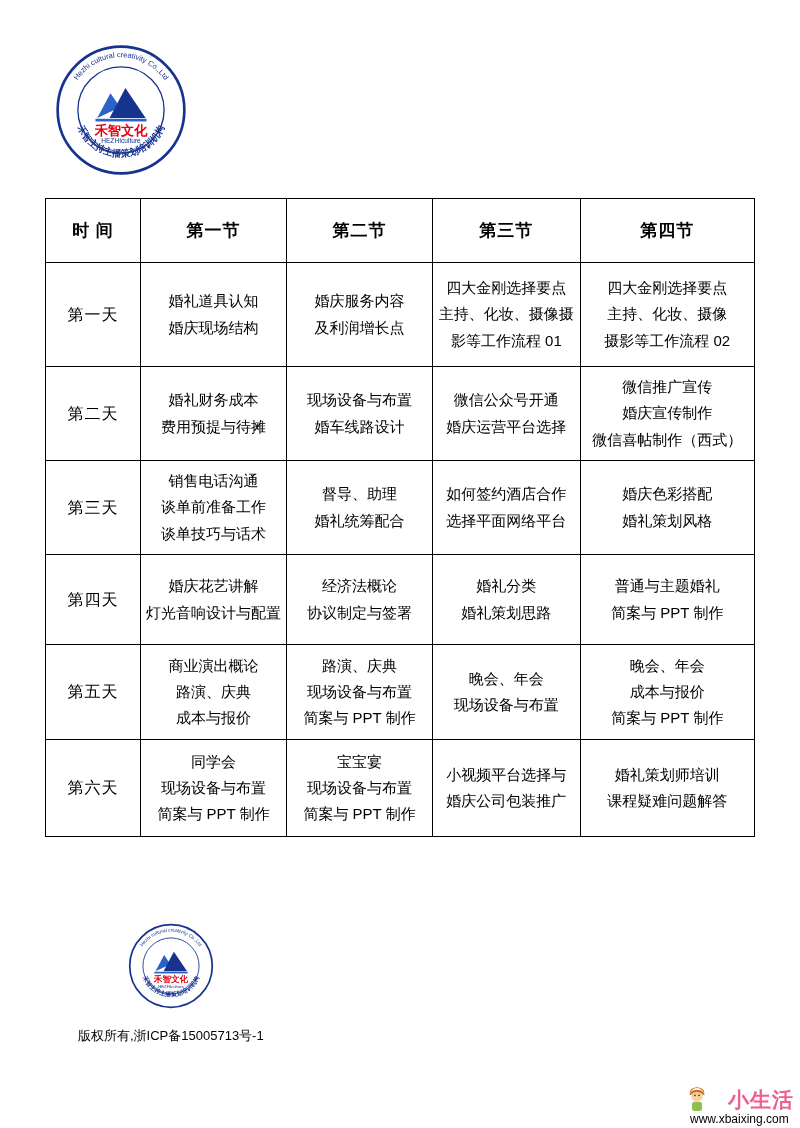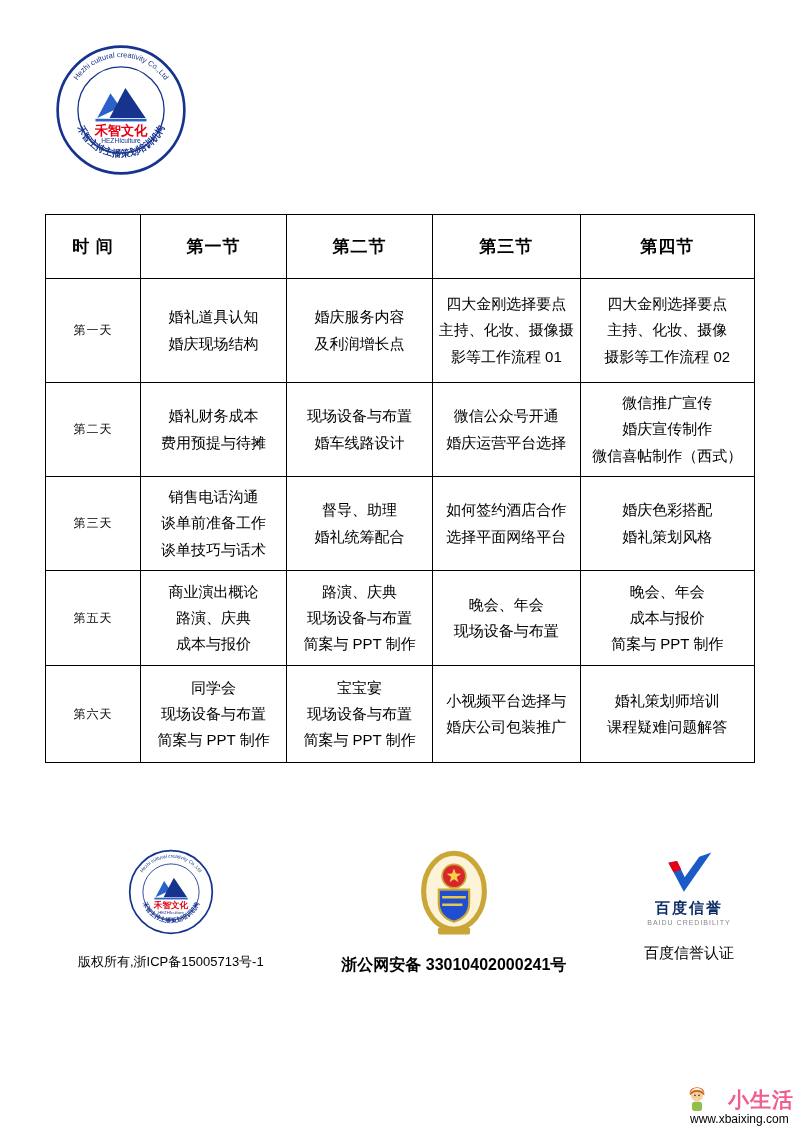--- a/index.html
+++ b/index.html
@@ -6,25 +6,25 @@
   html,body { width:800px; background:#fff; }
   body { font-family:"Liberation Sans", sans-serif; color:#000; }
   .page { position:relative; width:800px; height:1128px; background:#fff; overflow:hidden; }
 
   
   .header { display:flex; align-items:center; height:192px; padding:28px 42px 0 55px; }
   .hezhi-logo { flex:none; }
   .page-title { flex:1; text-align:center; font-size:42px; font-weight:bold; letter-spacing:7px; margin-top:-14px; }
 
   
-  .schedule { width:710px; margin:22px auto 0 auto; border-collapse:collapse; table-layout:fixed; }
+  .schedule { width:710px; margin:6px auto 0 auto; border-collapse:collapse; table-layout:fixed; }
   .schedule th, .schedule td { border:1px solid #000; text-align:center; vertical-align:middle; white-space:pre-line; }
   .schedule th { height:64px; font-size:17px; font-weight:bold; letter-spacing:1px; }
   .schedule td { font-size:15px; line-height:1.75; padding:6px 3px; }
-  .schedule td.day { font-size:12px; letter-spacing:1px; }
+  .schedule td.day { font-size:16px; letter-spacing:1px; }
   tr.r1 td { height:104px; }
   tr.r2 td { height:94px; }
   tr.r3 td { height:94px; }
   tr.r4 td { height:90px; }
   tr.r5 td { height:95px; }
   tr.r6 td { height:97px; }
 
   
   .footer { margin-top:86px; display:flex; justify-content:space-between; align-items:flex-start; padding:0 66px 0 78px; }
   .footer-col { display:flex; flex-direction:column; align-items:center; }
@@ -116,20 +116,31 @@
         <td class="day">第三天</td>
         <td>销售电话沟通
 谈单前准备工作
 谈单技巧与话术</td>
         <td>督导、助理
 婚礼统筹配合</td>
         <td>如何签约酒店合作
 选择平面网络平台</td>
         <td>婚庆色彩搭配
 婚礼策划风格</td>
+      </tr>
+      <tr class="r4">
+        <td class="day">第四天</td>
+        <td>婚庆花艺讲解
+灯光音响设计与配置</td>
+        <td>经济法概论
+协议制定与签署</td>
+        <td>婚礼分类
+婚礼策划思路</td>
+        <td>普通与主题婚礼
+简案与 PPT 制作</td>
       </tr>
       <tr class="r5">
         <td class="day">第五天</td>
         <td>商业演出概论
 路演、庆典
 成本与报价</td>
         <td>路演、庆典
 现场设备与布置
 简案与 PPT 制作</td>
         <td>晚会、年会
@@ -172,43 +183,21 @@
         </text>
         <path d="M 48,84 L 63,56 L 74,72 Z" fill="#2a62c9"></path>
         <path d="M 62,84 L 80,50 L 103,84 Z" fill="#16338e"></path>
         <rect x="46" y="85" width="58" height="3" fill="#2a62c9"></rect>
         <text x="75" y="103" text-anchor="middle" font-size="15" font-weight="bold" fill="#e60012">禾智文化</text>
         <text x="75" y="113" text-anchor="middle" font-size="7.5" fill="#16338e">HEZHIculture</text>
       </svg>
       <div class="caption caption-copyright">版权所有,浙ICP备15005713号-1</div>
     </div>
 
-    <div class="footer-col">
-      <svg width="76" height="88" viewBox="0 0 90 104">
-        <ellipse cx="45" cy="50" rx="36" ry="45" fill="#fdf3d8" stroke="#c9a635" stroke-width="6"></ellipse>
-        <circle cx="45" cy="32" r="14" fill="#d8262c" stroke="#c9a635" stroke-width="2"></circle>
-        <polygon points="45,23 47.2,28.9 53.6,29.2 48.3,33.2 50.3,39.3 45,35.8 39.7,39.3 41.7,33.2 36.4,29.2 42.8,28.9" fill="#f5cf4a"></polygon>
-        <path d="M 27,48 h36 v16 q 0,16 -18,22 q -18,-6 -18,-22 z" fill="#1f4fd0" stroke="#c9a635" stroke-width="2.5"></path>
-        <path d="M 31,57 h28 M 31,66 h24" stroke="#e8c64a" stroke-width="3" fill="none"></path>
-        <rect x="26" y="93" width="38" height="8" rx="2" fill="#c9a635"></rect>
-      </svg>
-      <div class="caption caption-police">浙公网安备 33010402000241号</div>
-    </div>
-
-    <div class="footer-col">
-      <div class="baidu-lockup">
-        <svg width="52" height="48" viewBox="0 0 60 56">
-          <path d="M 6,16 L 24,50 L 56,4 L 42,9 L 25,33 L 16,14 Z" fill="#1a5bc8"></path>
-          <path d="M 6,16 L 16,14 L 21,24 L 12,27 Z" fill="#e60012"></path>
-        </svg>
-        <div class="baidu-cn">百度信誉</div>
-        <div class="baidu-en">BAIDU CREDIBILITY</div>
-      </div>
-      <div class="caption caption-baidu">百度信誉认证</div>
-    </div>
+
 
   </div>
 
   <div class="watermark">
     <div class="watermark-row">
       <svg width="22" height="26" viewBox="0 0 24 28">
         <path d="M 4,9 A 8,8 0 0 1 20,9 L 20,6 A 8,6 0 0 0 4,6 Z" fill="#d2691e"></path>
         <circle cx="12" cy="9" r="6.5" fill="#f9cf9d"></circle>
         <path d="M 4,9 Q 4,3 12,3 Q 20,3 20,9 Q 16,5 12,5 Q 8,5 4,9 Z" fill="#c96a1e"></path>
         <circle cx="9.8" cy="9" r="0.9" fill="#333"></circle>

